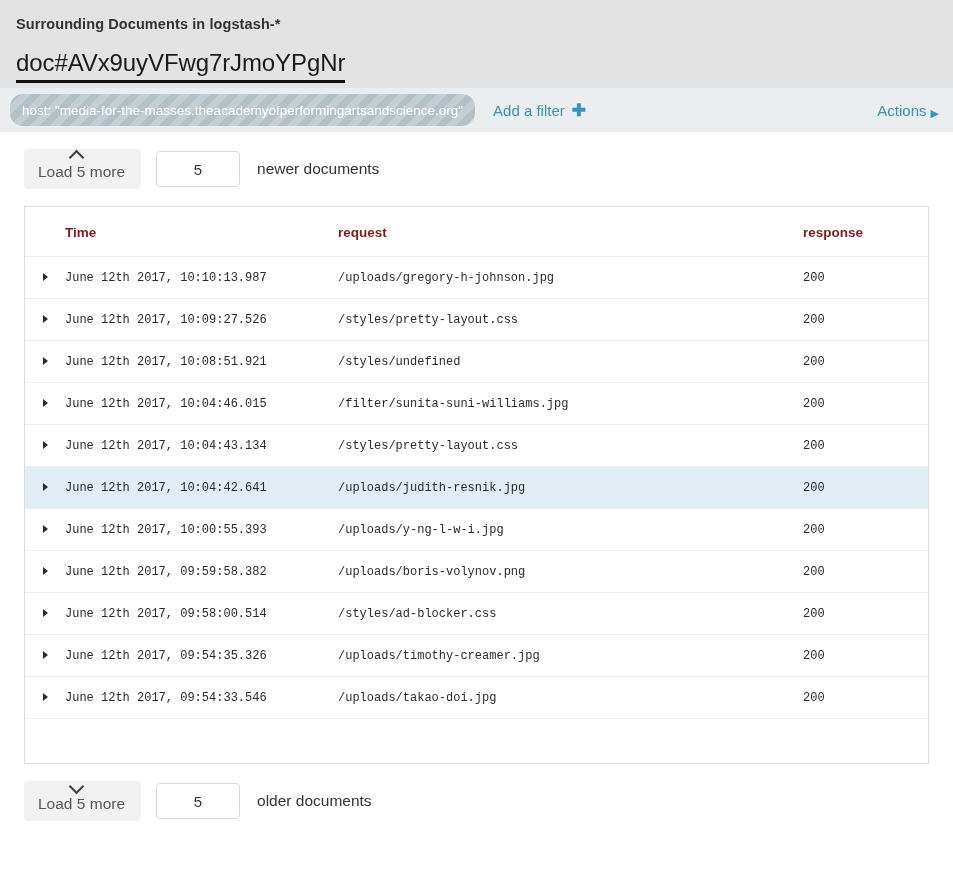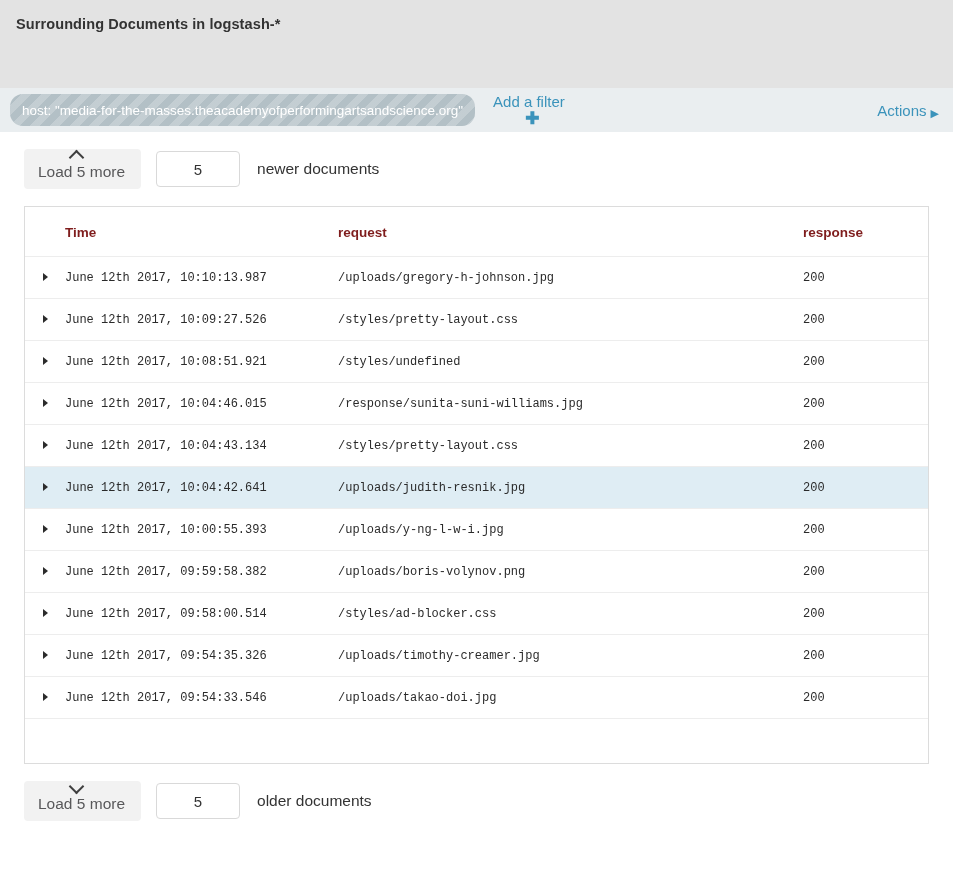--- a/index.html
+++ b/index.html
@@ -74,21 +74,20 @@
     max-width: 540px;
   }
   .add-filter {
     margin-left: 18px;
     color: #3b93bb;
     font-size: 15px;
     cursor: pointer;
     display: inline-flex;
     align-items: center;
     white-space: nowrap;
-    flex-direction: column;
   }
   .add-filter .plus {
     font-weight: bold;
     font-size: 17px;
     margin-left: 7px;
     line-height: 1;
   }
   .actions-link {
     margin-left: auto;
     color: #3b93bb;
@@ -220,20 +219,24 @@
     border-bottom: 4px solid transparent;
     cursor: pointer;
   }
   .table-filler { height: 44px; background: #ffffff; }
 </style>
 </head>
 <body>
 
 <div class="doc-header">
   <div class="doc-header-title">Surrounding Documents in logstash-*</div>
+  <div class="doc-id-wrap">
+    <div class="doc-id">doc#AVx9uyVFwg7rJmoYPgNr</div>
+    <div class="doc-id-underline"></div>
+  </div>
 </div>
 
 <div class="filter-bar">
   <span class="filter-pill">host: "media-for-the-masses.theacademyofperformingartsandscience.org"</span>
   <span class="add-filter">
     <span>Add a filter</span>
     <span class="plus">✚</span>
   </span>
   <span class="actions-link">
     <span>Actions</span>
@@ -283,21 +286,21 @@
           </tr>
           <tr>
             <td class="cell-toggle"><span class="toggle-tri"></span></td>
             <td>June 12th 2017, 10:08:51.921</td>
             <td>/styles/undefined</td>
             <td>200</td>
           </tr>
           <tr>
             <td class="cell-toggle"><span class="toggle-tri"></span></td>
             <td>June 12th 2017, 10:04:46.015</td>
-            <td>/response/sunita-suni-williams.jpg</td>
+            <td>/filter/sunita-suni-williams.jpg</td>
             <td>200</td>
           </tr>
           <tr>
             <td class="cell-toggle"><span class="toggle-tri"></span></td>
             <td>June 12th 2017, 10:04:43.134</td>
             <td>/styles/pretty-layout.css</td>
             <td>200</td>
           </tr>
           <tr class="anchor-row">
             <td class="cell-toggle"><span class="toggle-tri"></span></td>

